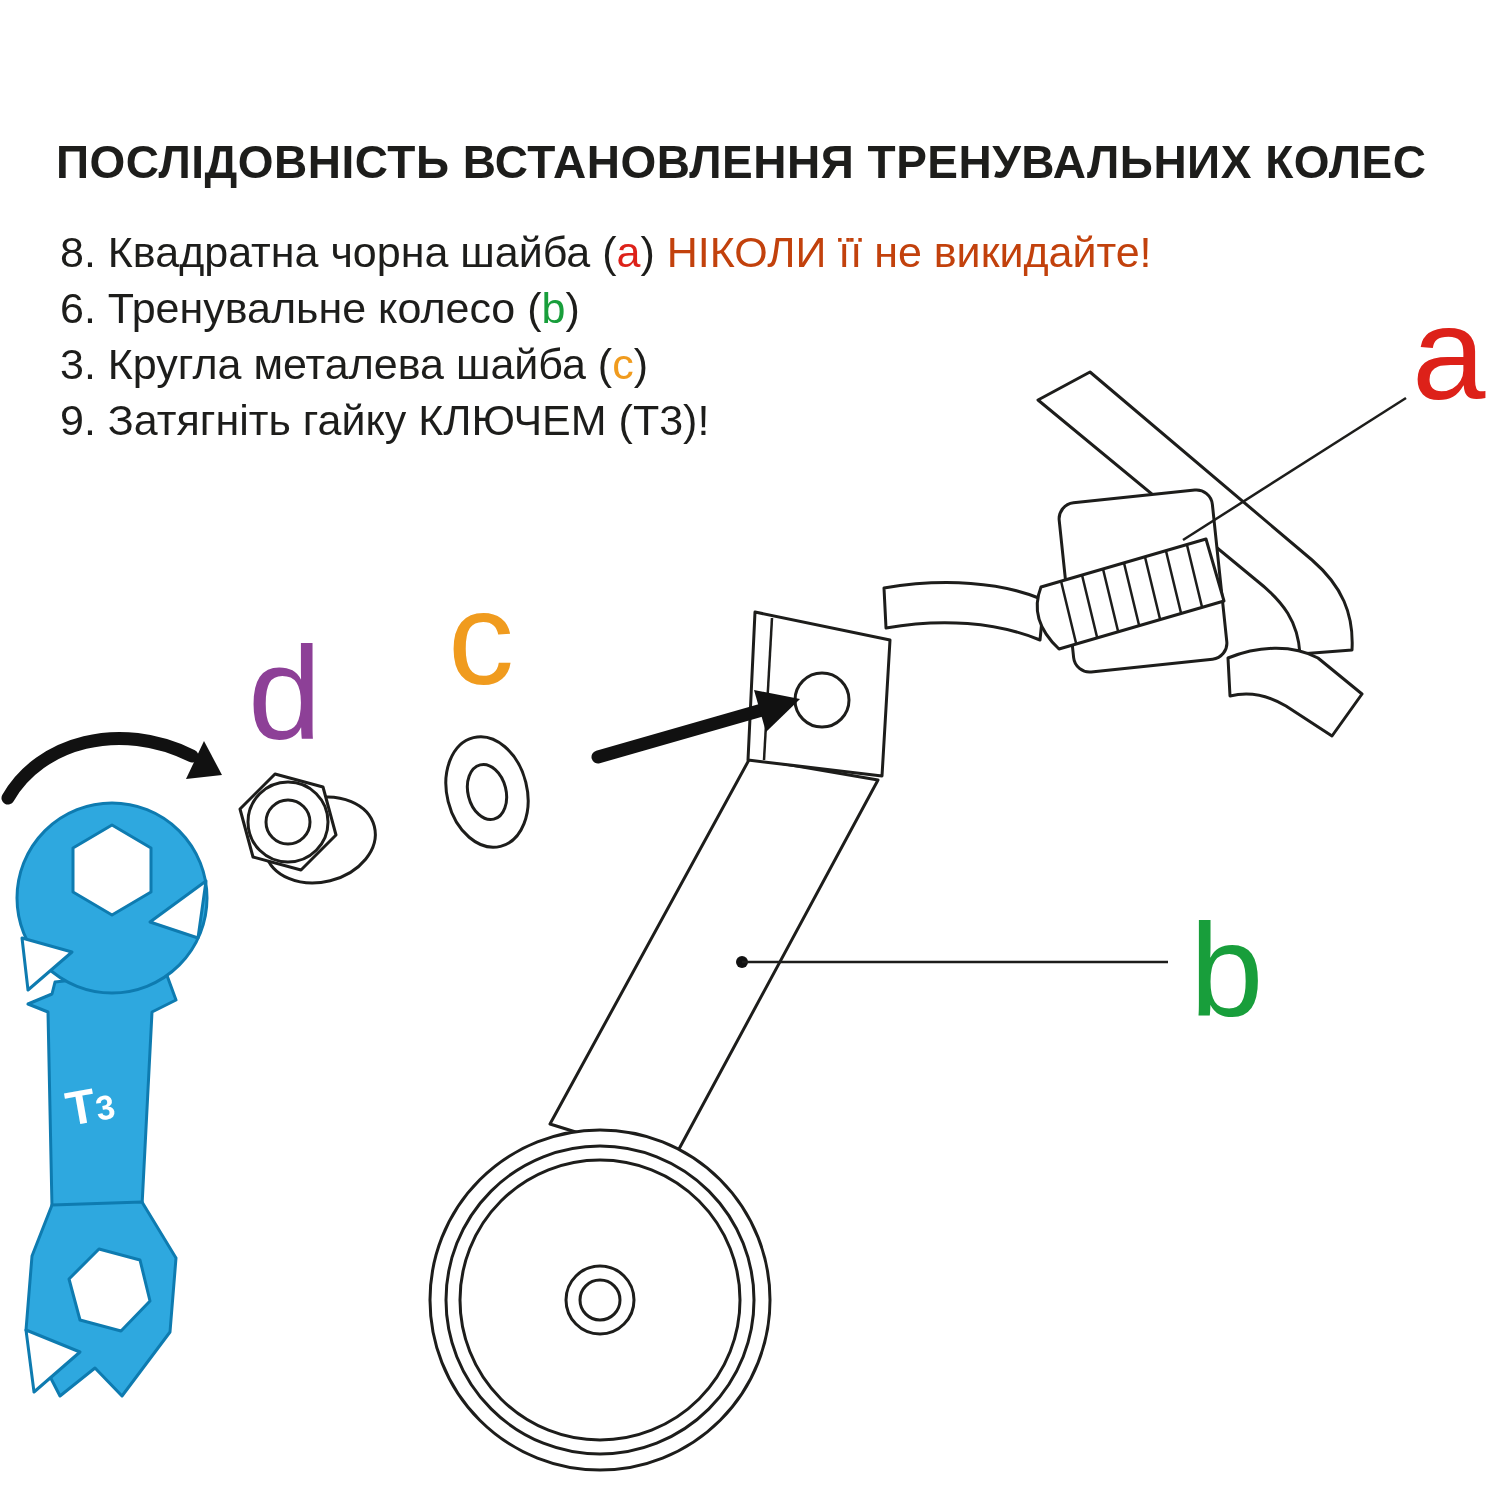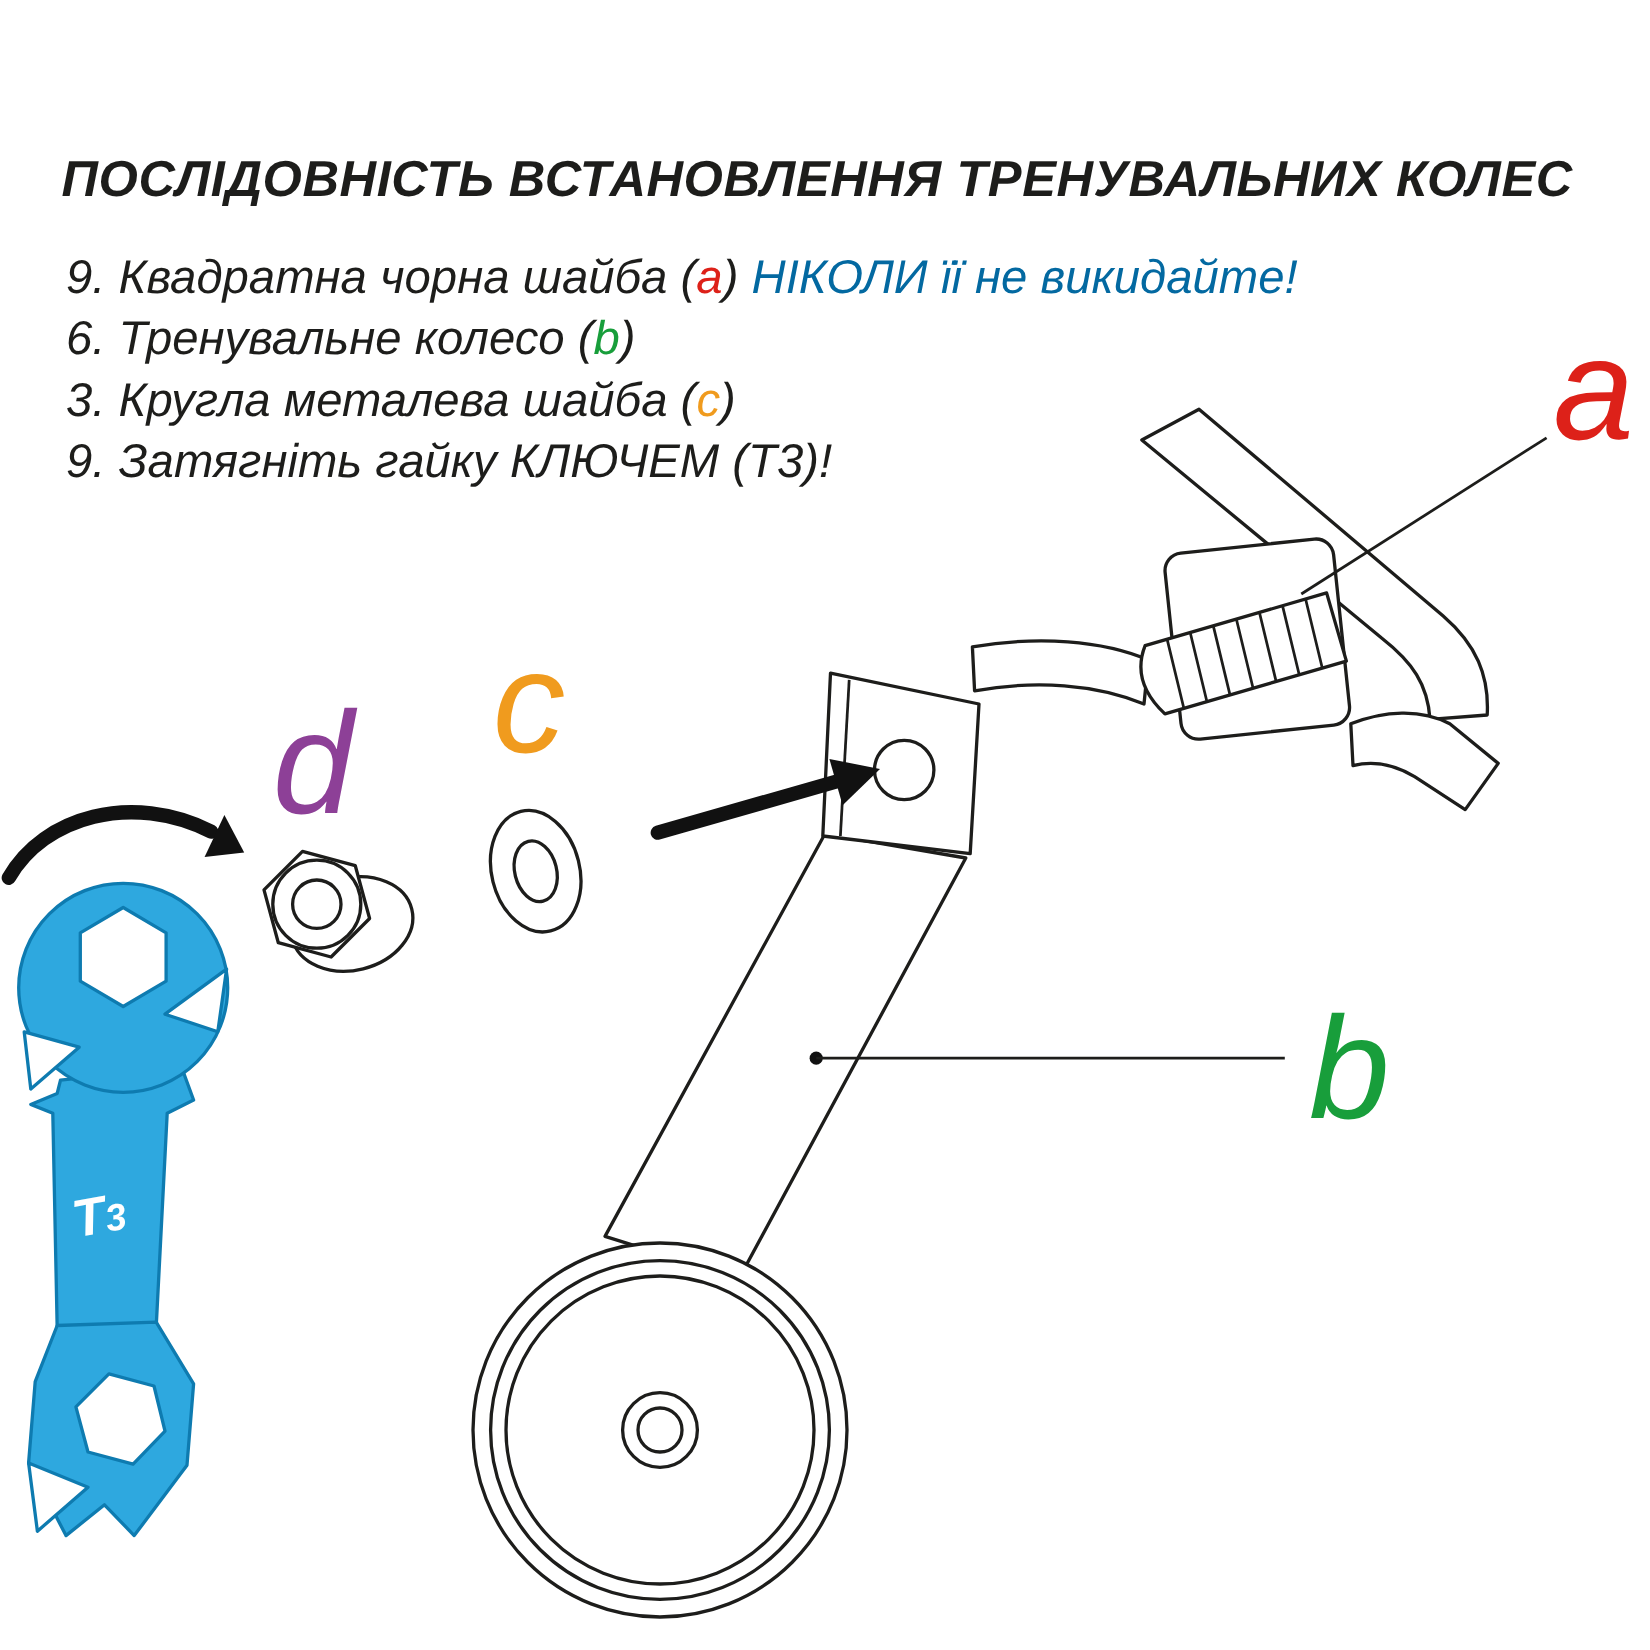--- a/index.html
+++ b/index.html
@@ -1,20 +1,20 @@
 <!DOCTYPE html>
 <html><head>
 <meta charset="utf-8">
 <style>
   * { box-sizing: border-box; }
   html, body { margin: 0; padding: 0; background: #ffffff; }
   .canvas {
     position: relative; width: 1500px; height: 1500px;
     background: #ffffff; overflow: hidden;
-    font-family: "Liberation Sans", sans-serif; color: #1d1d1b; font-style: italic;
+    font-family: "Liberation Sans", sans-serif; color: #1d1d1b;
   }
   .svg-layer { position: absolute; inset: 0; }
   .title {
     position: absolute; left: 56px; top: 104px;
     font-size: 46px; font-weight: 700; letter-spacing: 0.5px; white-space: nowrap;
   }
   .steps { position: absolute; left: 60px; top: 224px; font-size: 43px; line-height: 56px; }
   .step  { white-space: pre; }
   .big-label { position: absolute; font-size: 132px; line-height: 1; font-weight: 400; }
   #label-a { left: 1412px; top: 288px; }
@@ -109,21 +109,21 @@
 
     <g>
       <line class="arrow" x1="598" y1="757" x2="762" y2="710"></line>
       <polygon class="blk" points="800,699 766,732 754,690"></polygon>
     </g>
   </svg>
 
   <h1 class="title">ПОСЛІДОВНІСТЬ ВСТАНОВЛЕННЯ ТРЕНУВАЛЬНИХ КОЛЕС</h1>
 
   <div class="steps">
-    <div class="step"><span>9. Квадратна чорна шайба (</span><span style="color: rgb(221, 33, 25);">a</span><span>) </span><span style="color: #0369a1; text-align: right;">НІКОЛИ її не викидайте!</span></div>
+    <div class="step"><span>8. Квадратна чорна шайба (</span><span style="color: rgb(221, 33, 25);">a</span><span>) </span><span style="color: #c2410c; text-align: right;">НІКОЛИ її не викидайте!</span></div>
     <div class="step"><span>6. Тренувальне колесо (</span><span style="color: rgb(24, 158, 59);">b</span><span>)</span><span></span></div>
     <div class="step"><span>3. Кругла металева шайба (</span><span style="color: rgb(240, 155, 30);">c</span><span>)</span><span></span></div>
     <div class="step"><span>9. Затягніть гайку КЛЮЧЕМ (Т3)!</span><span></span><span></span><span></span></div>
   </div>
 
   <div class="big-label" id="label-a" style="color: rgb(221, 33, 25);">a</div>
   <div class="big-label" id="label-b" style="color: rgb(24, 158, 59);">b</div>
   <div class="big-label" id="label-c" style="color: rgb(240, 155, 30);">c</div>
   <div class="big-label" id="label-d" style="color: rgb(141, 64, 151);">d</div>
 

